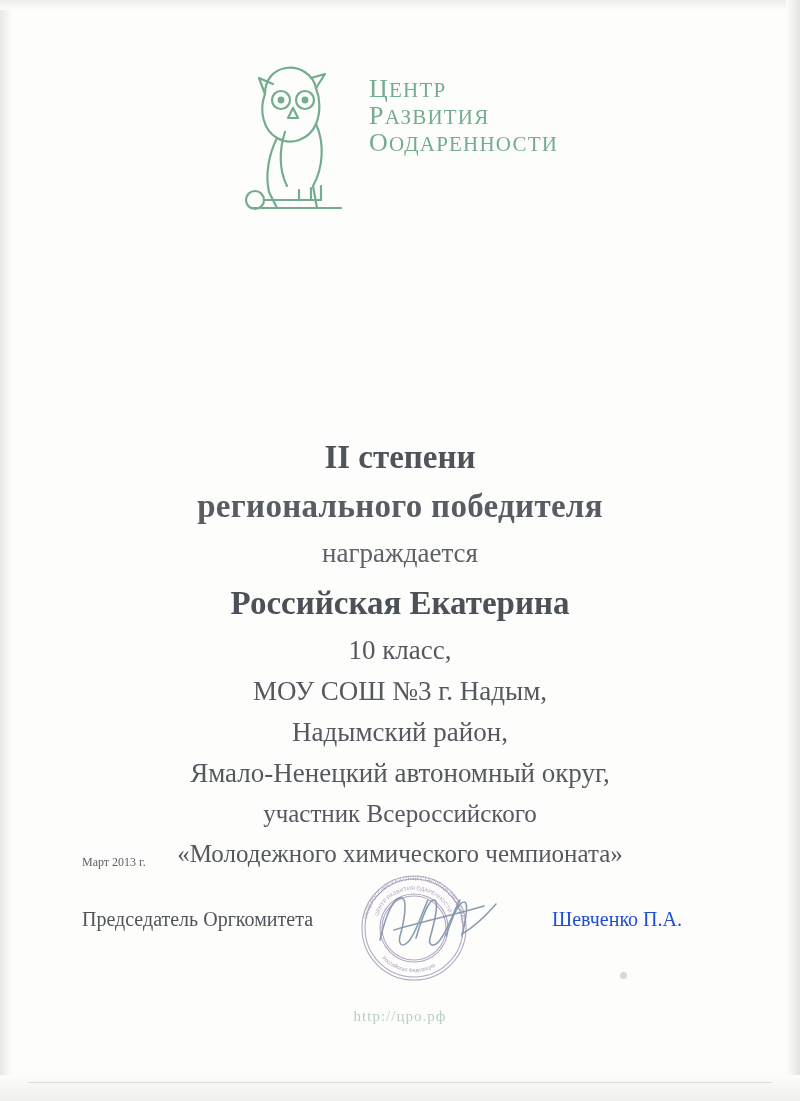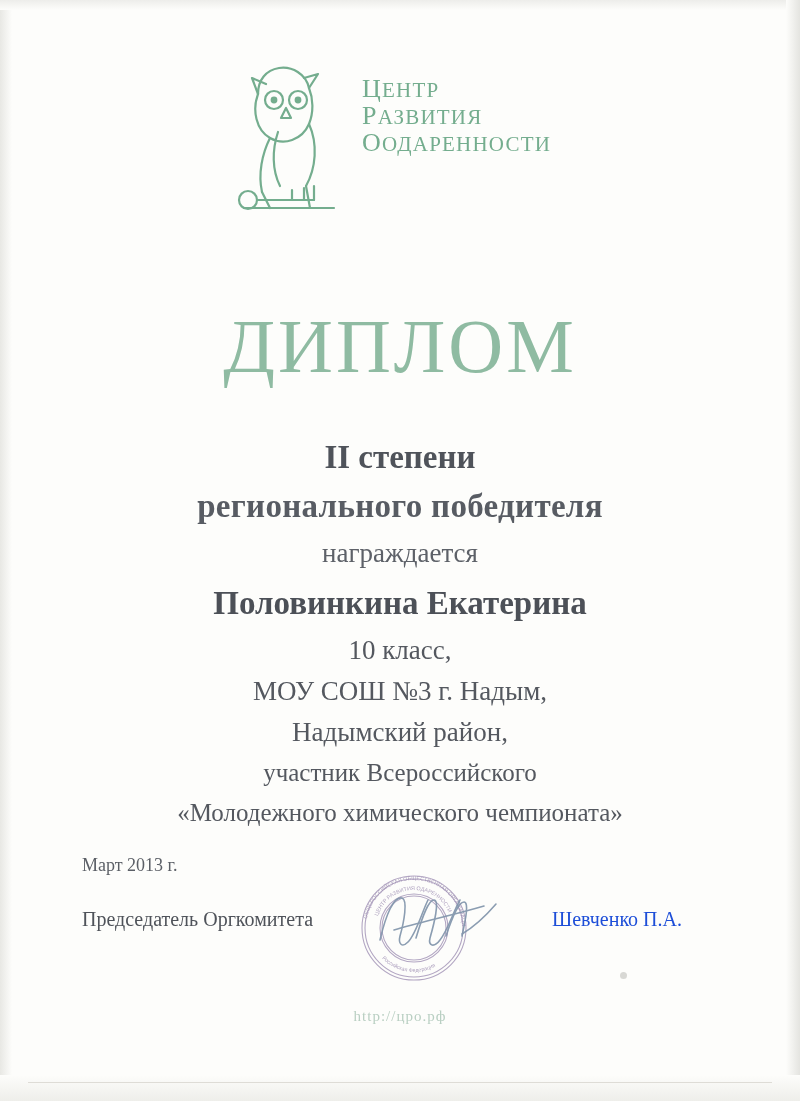--- a/index.html
+++ b/index.html
@@ -45,21 +45,21 @@
     left: 28px;
     bottom: 18px;
     width: 744px;
     height: 1px;
     background: #dedcd6;
   }
 
   
   .logo-block {
     position: absolute;
-    left: 214px;
+    left: 221px;
     top: 58px;
     width: 360px;
     height: 160px;
   }
   .logo-text {
     position: absolute;
     left: 148px;
     top: 18px;
     color: #74ad8e;
     font-family: "Liberation Serif", serif;
@@ -135,21 +135,21 @@
     font-size: 25px;
     color: #54585f;
     line-height: 40px;
   }
 
   
   .date {
     position: absolute;
     left: 82px;
     top: 855px;
-    font-size: 18px;
+    font-size: 12px;
     color: #5b5f66;
   }
   .signer-role {
     position: absolute;
     left: 82px;
     top: 908px;
     font-size: 20px;
     color: #4f535a;
   }
   .signer-name {
@@ -237,30 +237,30 @@
         <path d="M100 142 L100 128"></path>
       </g>
     </svg>
     <div class="logo-text">
       <span class="logo-line"><span class="cap">Ц</span><span>ЕНТР</span></span>
       <span class="logo-line"><span class="cap">Р</span><span>АЗВИТИЯ</span></span>
       <span class="logo-line"><span class="cap">О</span><span>ОДАРЕННОСТИ</span></span>
     </div>
   </div>
 
-  <div class="title">ДИПЛОМ</div>
 
   <div class="body-block">
     <span class="line l-degree">II степени</span>
     <span class="line l-award">регионального победителя</span>
     <span class="line l-presented">награждается</span>
-    <span class="line l-name">Половинкина Екатерина</span>
+    <span class="line l-name">Российская Екатерина</span>
     <span class="line l-info">10 класс,</span>
     <span class="line l-info">МОУ СОШ №3 г. Надым,</span>
     <span class="line l-info">Надымский район,</span>
+    <span class="line l-info">Ямало-Ненецкий автономный округ,</span>
     <span class="line l-info-small">участник Всероссийского</span>
     <span class="line l-info-small">«Молодежного химического чемпионата»</span>
   </div>
 
   <div class="date">Март 2013 г.</div>
   <div class="signer-role">Председатель Оргкомитета</div>
   <div class="signer-name">Шевченко П.А.</div>
   <div class="url">http://цро.рф</div>
 
   <svg class="stamp" viewBox="0 0 124 124">

